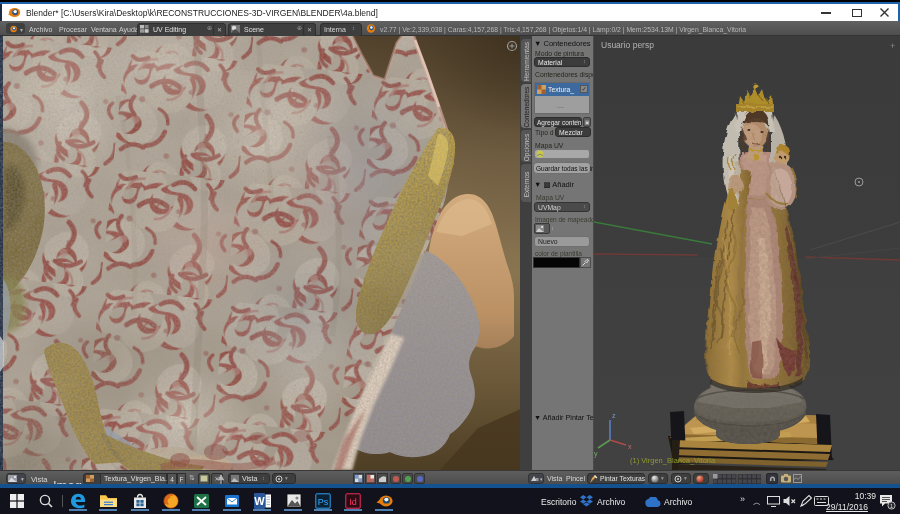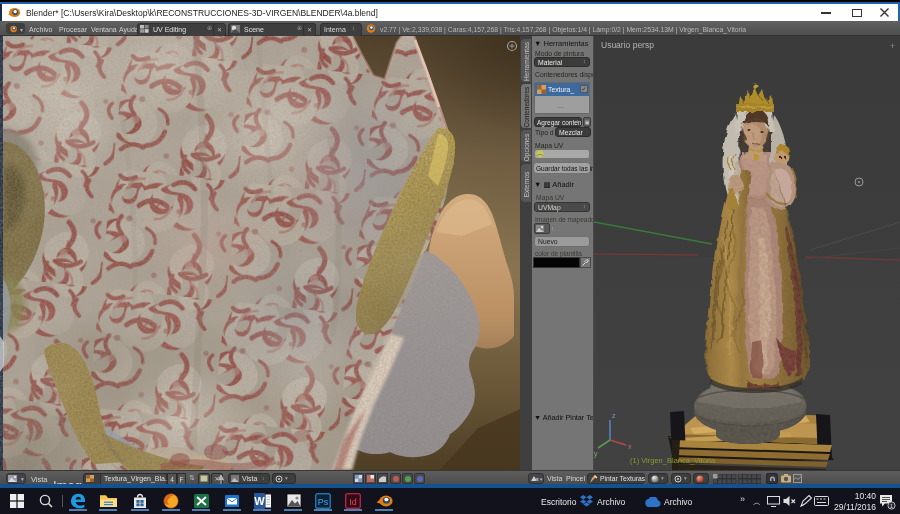--- a/index.html
+++ b/index.html
@@ -300,21 +300,21 @@
     <div class="abs" style="left:1px;top:3px;width:10px;height:43px;background:#565656;border-radius:4px 0 0 4px;"></div>
     <div class="abs txt" style="left:-14px;top:22px;font-size:6.5px;color:#c2c2c2;transform:rotate(-90deg);transform-origin:center;width:40px;text-align:center;">Herramientas</div>
     <div class="abs" style="left:1px;top:48px;width:10px;height:44px;background:#757575;border-radius:4px 0 0 4px;"></div>
     <div class="abs txt" style="left:-14px;top:68px;font-size:6.5px;color:#1a1a1a;transform:rotate(-90deg);transform-origin:center;width:40px;text-align:center;">Contenedores</div>
     <div class="abs" style="left:1px;top:94px;width:10px;height:32px;background:#565656;border-radius:4px 0 0 4px;"></div>
     <div class="abs txt" style="left:-10px;top:108px;font-size:6.5px;color:#c2c2c2;transform:rotate(-90deg);transform-origin:center;width:32px;text-align:center;">Opciones</div>
     <div class="abs" style="left:1px;top:128px;width:10px;height:38px;background:#565656;border-radius:4px 0 0 4px;"></div>
     <div class="abs txt" style="left:-12px;top:145px;font-size:6.5px;color:#c2c2c2;transform:rotate(-90deg);transform-origin:center;width:36px;text-align:center;">Externos</div>
   </div>
   <div class="abs" style="left:532px;top:36px;width:62px;height:434px;background:#757575;border-right:1px solid #4a4a4a;box-sizing:border-box;overflow:hidden;" id="shelf">
-    <div class="abs txt" style="left:2px;top:3px;font-size:7.5px;color:#111;">▼ Herramientas</div>
+    <div class="abs txt" style="left:2px;top:3px;font-size:7.5px;color:#111;">▼ Contenedores</div>
     <div class="abs txt" style="left:3px;top:14px;font-size:6.8px;color:#26261e;">Modo de pintura</div>
     <div class="abs" style="left:2px;top:21px;width:56px;height:10px;background:#3c3c3c;border-radius:3px;border:1px solid #2d2d2d;box-sizing:border-box;"></div>
     <div class="abs txt" style="left:6px;top:23px;font-size:6.8px;color:#e6e6e6;">Material</div>
     <div class="abs txt" style="left:51px;top:22px;font-size:5.5px;color:#999;">↕</div>
     <div class="abs txt" style="left:3px;top:35px;font-size:6.8px;color:#26261e;">Contenedores dispo...</div>
     <div class="abs" style="left:2px;top:46px;width:56px;height:32px;background:#9e9e9e;border:1px solid #6a6a6a;box-sizing:border-box;"></div>
     <div class="abs" style="left:3px;top:47px;width:54px;height:13px;background:#3d6a9e;"></div>
     <svg class="abs" style="left:5px;top:49px;" width="9" height="9" viewBox="0 0 9 9">
       <rect width="9" height="9" fill="#a06030"></rect>
         <rect x="4.5" width="4.5" height="4.5" fill="#d0a060"></rect>
@@ -817,22 +817,22 @@
     </svg>
     
     <svg class="abs" style="left:800px;top:7px;" width="12" height="12" viewBox="0 0 12 12">
       <path d="M1,11 L3,6 L9,0.5 L11.5,3 L5.5,8.5 Z M1,11 L3.5,10.2" fill="none" stroke="#ddd" stroke-width="1.1"></path>
     </svg>
     
     <svg class="abs" style="left:814px;top:8px;" width="15" height="10" viewBox="0 0 15 10">
       <rect x="0.5" y="0.5" width="14" height="9" rx="1" fill="none" stroke="#ddd" stroke-width="1"></rect>
       <path d="M2.5,3 h2 M6,3 h2 M9.5,3 h2 M3,6.5 h9" stroke="#ddd" stroke-width="1"></path>
     </svg>
-    <div class="abs txt" style="left:836px;top:3px;width:40px;text-align:right;font-size:8.5px;color:#e8e8e8;">10:40</div>
-    <div class="abs txt" style="left:826px;top:14px;width:50px;text-align:right;font-size:8.5px;color:#e8e8e8;">29/11/2016</div>
+    <div class="abs txt" style="left:836px;top:3px;width:40px;text-align:right;font-size:8.5px;color:#e8e8e8;">10:39</div>
+    <div class="abs txt" style="left:826px;top:14px;width:50px;text-align:left;font-size:8.5px;color:#e8e8e8;text-decoration:underline;">29/11/2016</div>
     
     <svg class="abs" style="left:879px;top:6px;" width="17" height="16" viewBox="0 0 17 16">
       <path d="M1,1 h12 v8.5 h-7 l-3,3 v-3 h-2 Z" fill="#e8e8e8"></path>
       <path d="M3,3.5 h8 M3,5.5 h8 M3,7.5 h5" stroke="#555" stroke-width="1"></path>
       <circle cx="12.5" cy="11.5" r="3.6" fill="#2a2a33" stroke="#bbb" stroke-width="1"></circle>
       <text x="12.5" y="14" font-size="5.5" fill="#ddd" text-anchor="middle" font-family="Liberation Sans">1</text>
     </svg>
     <circle>
   </circle></div>
 

